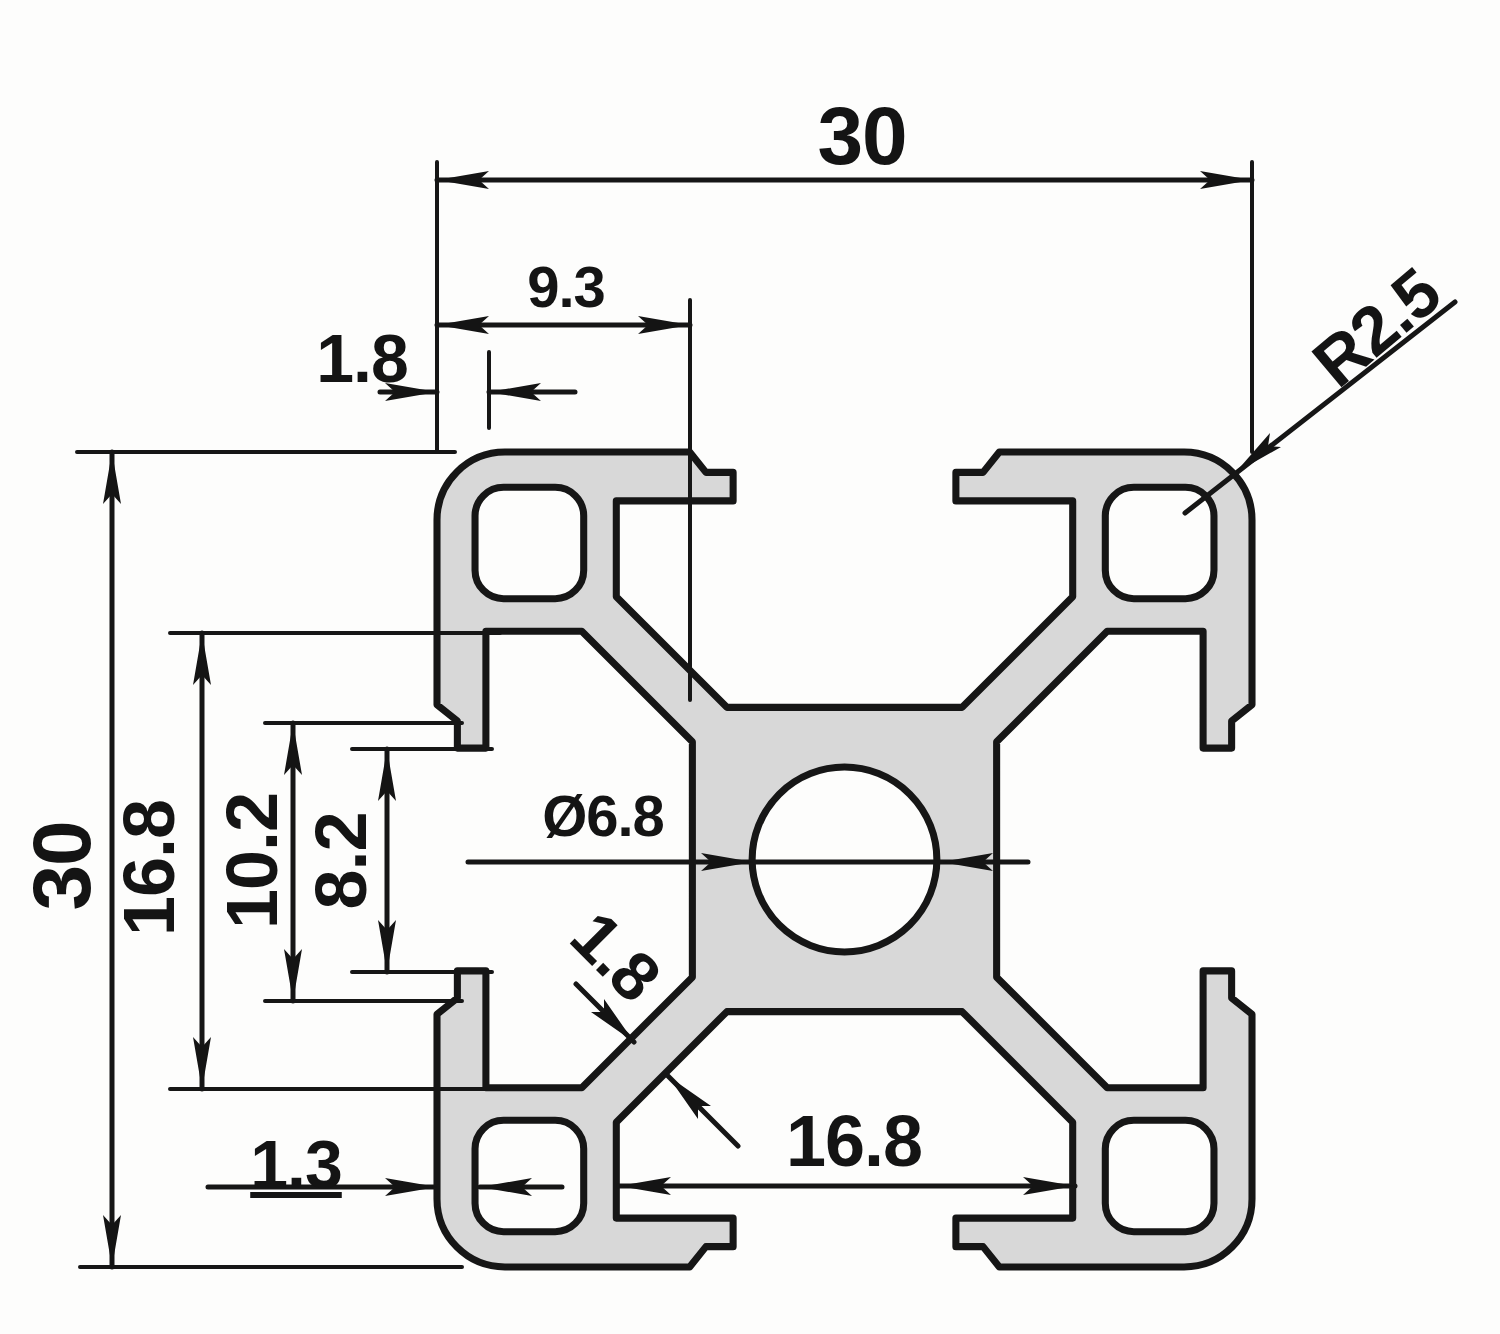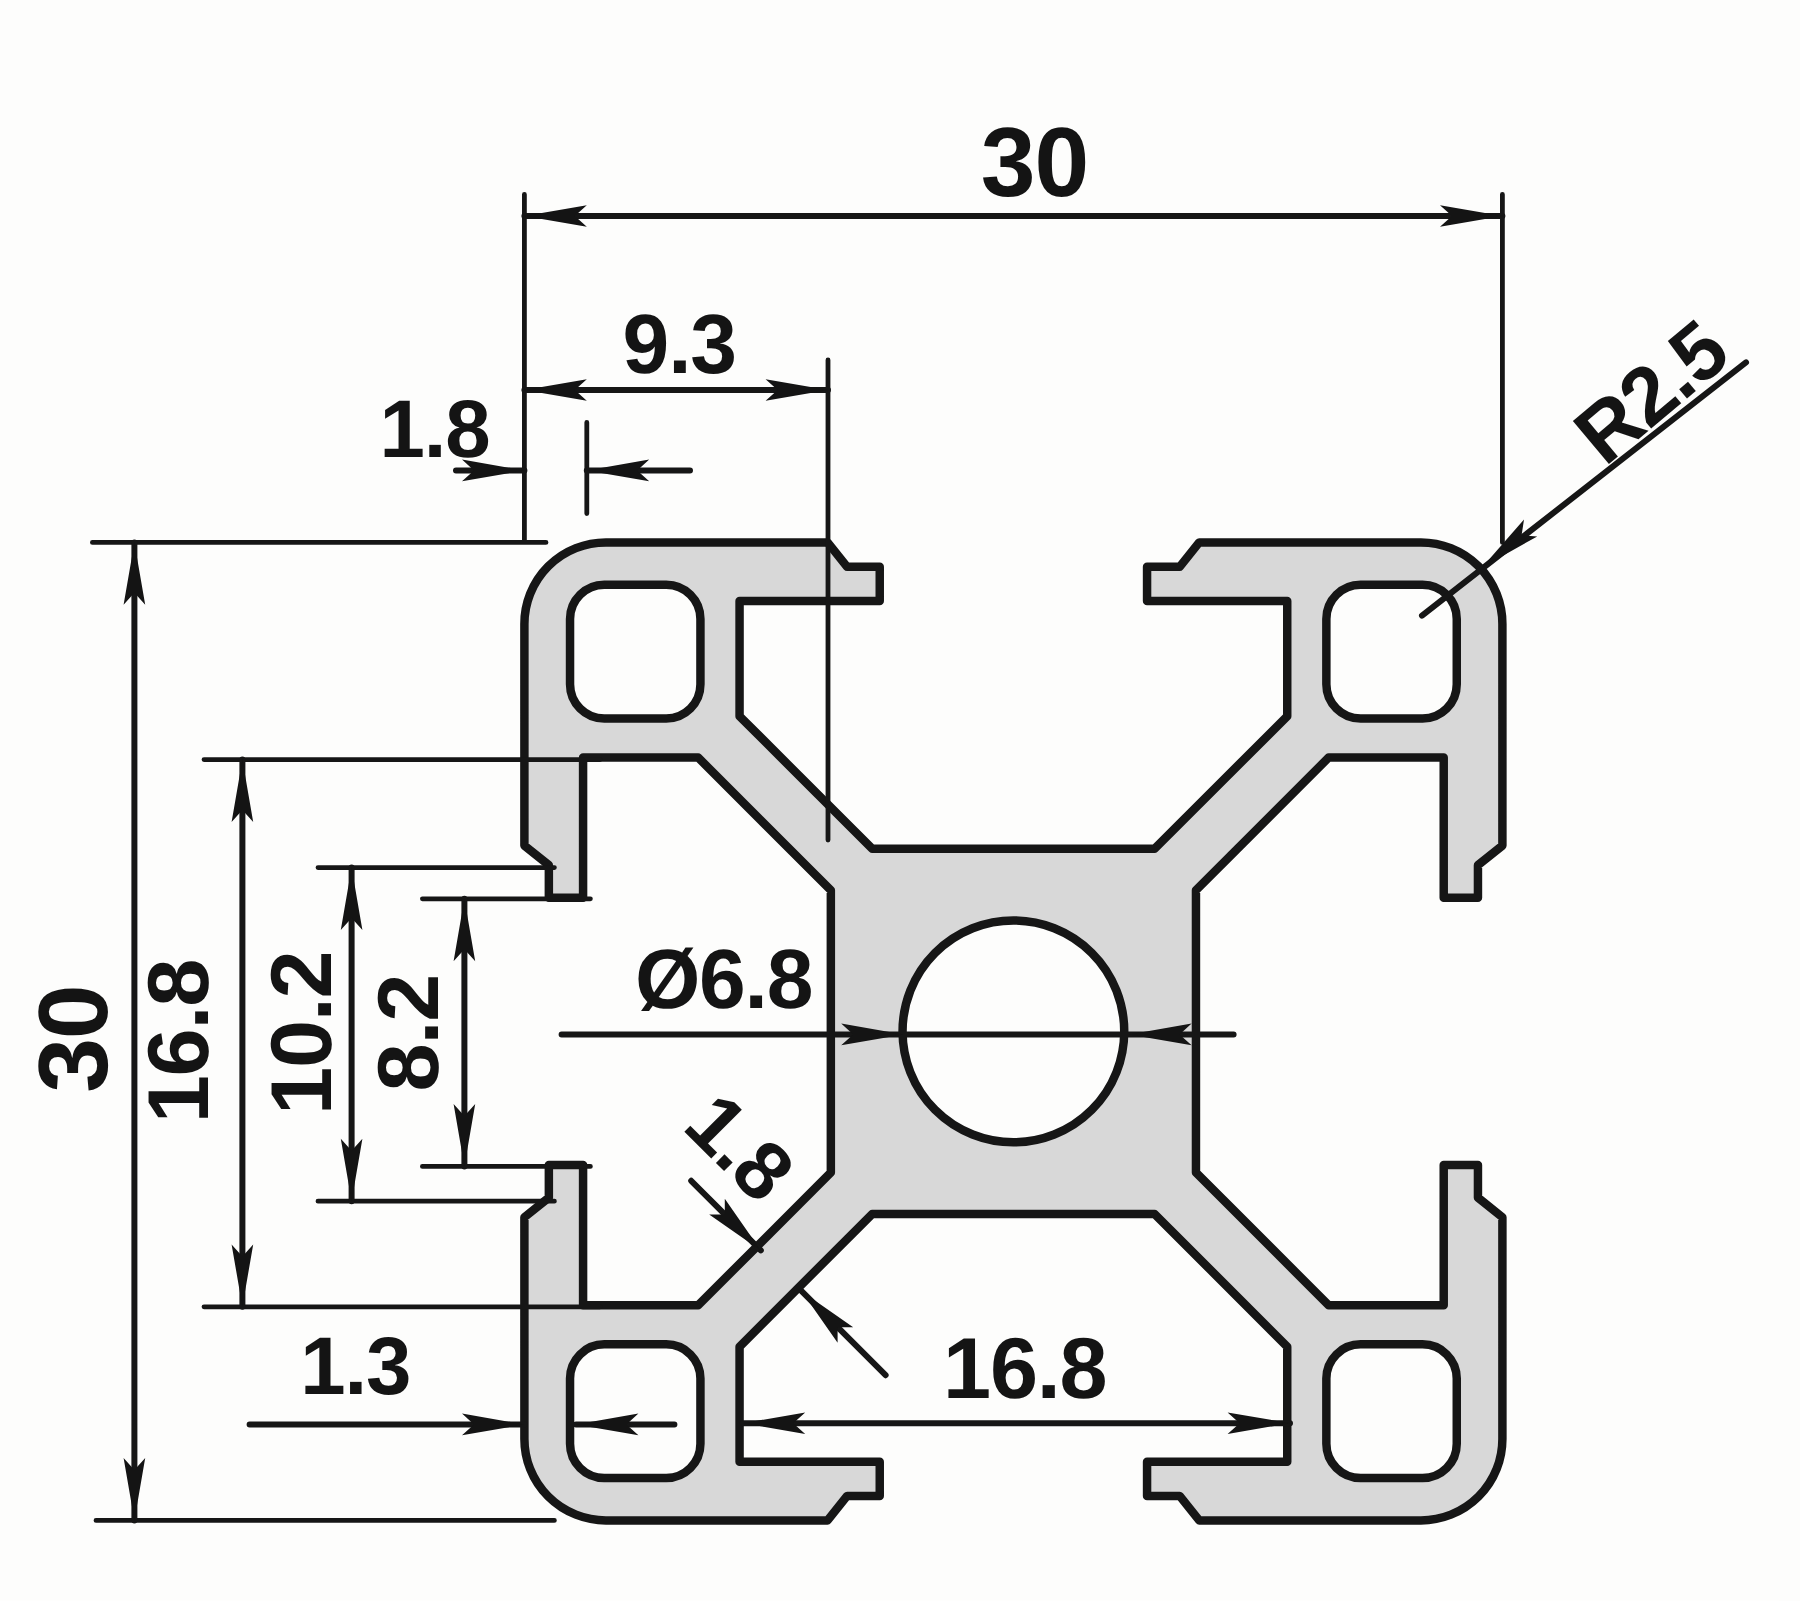--- a/index.html
+++ b/index.html
@@ -14,21 +14,21 @@
   .dim-label{
     position:absolute;
     color:#141414;
     font-weight:bold;
     letter-spacing:-1px;
     white-space:nowrap;
     line-height:1;
     transform:translate(-50%,-50%);
   }
   .fs-xl{font-size:82px;}
-  .fs-lg{font-size:70px;}
+  .fs-lg{font-size:58px;}
   .fs-md{font-size:72px;}
   .fs-sm{font-size:68px;}
   .rot-ccw{transform:translate(-50%,-50%) rotate(-90deg);}
   .rot-cw45{transform:translate(-50%,-50%) rotate(45deg);}
   .rot-r25{transform:translate(-50%,-50%) rotate(-40deg);}
 </style>
 </head>
 <body>
 
 <div class="canvas">
@@ -86,17 +86,17 @@
   <div class="dim-label fs-md rot-ccw" style="left:149px;top:868px;">16.8</div>
 
   <div class="dim-label fs-md rot-ccw" style="left:252px;top:861px;">10.2</div>
 
   <div class="dim-label fs-md rot-ccw" style="left:341px;top:861px;">8.2</div>
 
   <div class="dim-label fs-lg" style="left:572px;top:816px;margin-left:31px;">Ø6.8</div>
 
   <div class="dim-label fs-sm rot-cw45" style="left:616px;top:956px;">1.8</div>
 
-  <div class="dim-label fs-sm" style="left:296px;top:1139px;">1.3</div>
+  <div class="dim-label fs-sm" style="left:296px;top:1164px;text-decoration:underline;">1.3</div>
 
   <div class="dim-label fs-md" style="left:854px;top:1141px;">16.8</div>
 
 </div>
 
 </body></html>

